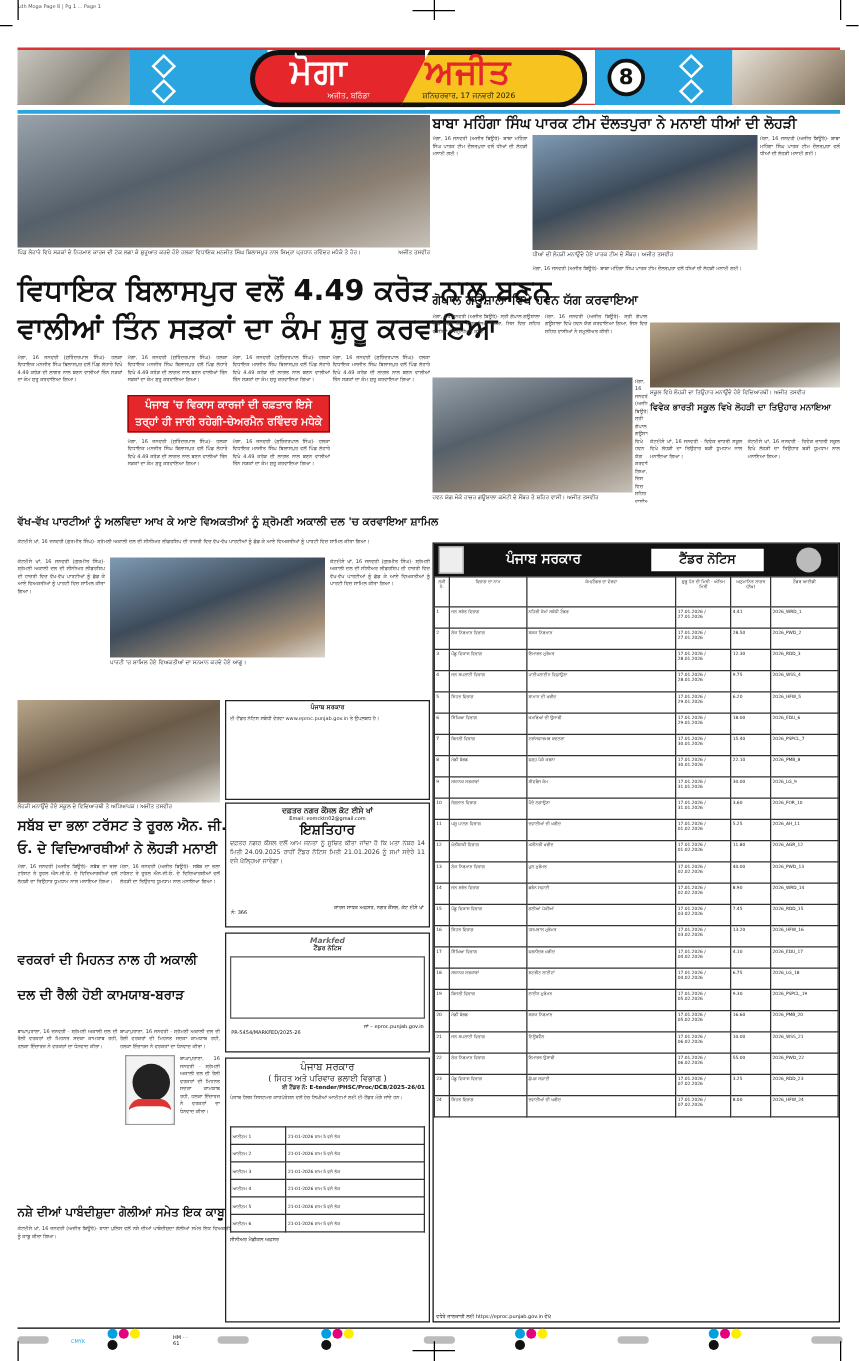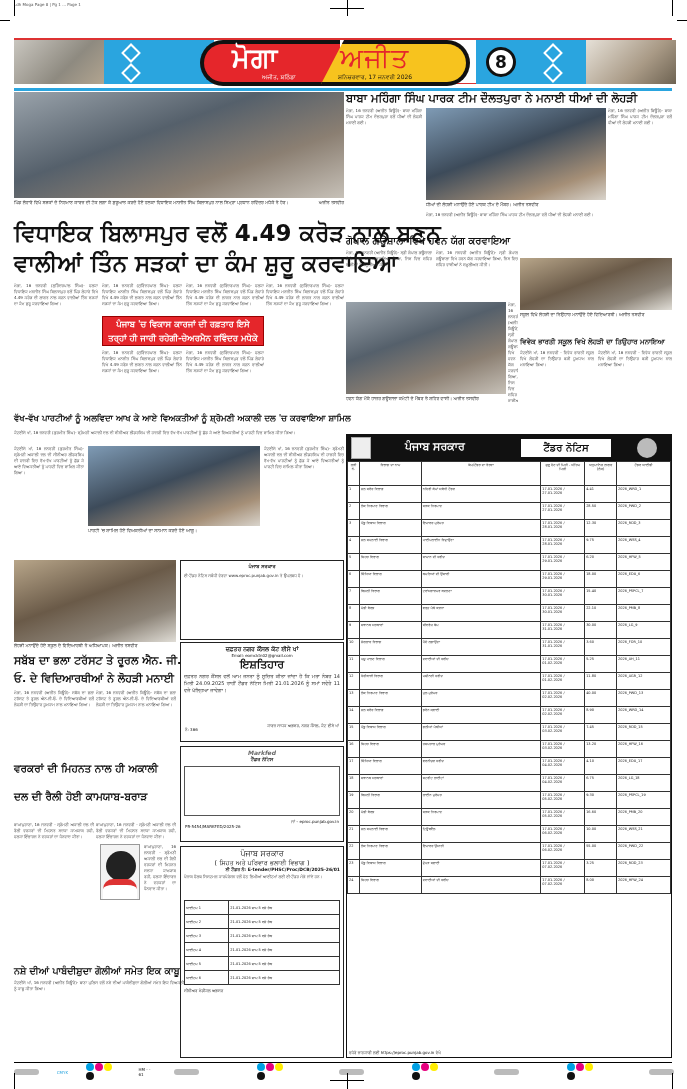--- a/index.html
+++ b/index.html
@@ -8,21 +8,21 @@
   .slug{left:14px;top:2px;font-size:4px;color:#555}
   .crop{background:#000}
   .hdr{left:14px;top:38px;width:658px;height:46px;border-top:2px solid #d33;border-bottom:1px solid #d33}
   .hphoto{top:40px;width:90px;height:44px;background:linear-gradient(135deg,#c9c6bf,#8e8a80 60%,#b2a590)}
   .stripe{top:40px;height:44px;background:#2aa5df}
   .diamond{width:14px;height:14px;border:2px solid #fff;transform:rotate(45deg)}
   .mast{left:200px;top:40px;width:280px;height:46px}
   .mast-red{left:0;top:0;width:140px;height:46px;background:#e5262b;border-radius:24px 0 0 24px;border:4px solid #111;border-right:none}
   .mast-yel{left:120px;top:0;width:150px;height:46px;background:#f7c31e;border-radius:0 24px 24px 0;border:4px solid #111;border-left:none;clip-path:polygon(16% 0,100% 0,100% 100%,0 100%)}
   .mast-title1{left:32px;top:2px;font-size:27px;font-weight:bold;color:#fff;letter-spacing:1px}
-  .mast-title2{left:140px;top:2px;font-size:27px;font-weight:normal;color:#e5262b;letter-spacing:1px}
+  .mast-title2{left:140px;top:2px;font-size:27px;font-weight:bold;color:#e5262b;letter-spacing:1px}
   .mast-sub1{left:62px;top:33px;font-size:6px;color:#fff}
   .mast-sub2{left:138px;top:33px;font-size:6px;color:#111}
   .pageno{left:486px;top:47px;width:30px;height:30px;border-radius:50%;background:#fff;border:3px solid #111;font-size:17px;font-weight:bold;text-align:center;line-height:24px}
   .rule-blue{left:14px;top:88px;width:658px;height:3px;background:#2aa5df}
   .photo{background:linear-gradient(160deg,#9aa3ab,#55606b 40%,#8b7f72 70%,#c7c1b8)}
   .photo2{background:linear-gradient(160deg,#7f9bb5,#3d4b5a 45%,#a58f77 80%,#d9d4cc)}
   .photo3{background:linear-gradient(160deg,#b8a68a,#6a5a48 45%,#8c8377 75%,#e0ddd6)}
   .cap{font-size:4.5px;line-height:6px;color:#222}
   .head-xl{font-size:23px;line-height:30px;font-weight:bold;text-align:center;color:#111;white-space:nowrap}
   .head-m{font-size:13px;line-height:17px;font-weight:bold;color:#111;white-space:nowrap}
@@ -185,21 +185,21 @@
 
 <div class="abs head-m" style="left:346px;top:232px;width:180px;font-size:10px">ਗੋਪਾਲ ਗਊਸ਼ਾਲਾ ਵਿਖੇ ਹਵਨ ਯੱਗ ਕਰਵਾਇਆ</div>
 <div class="abs txt" style="left:346px;top:250px;width:86px;height:50px">ਮੋਗਾ, 16 ਜਨਵਰੀ (ਅਜੀਤ ਬਿਊਰੋ)- ਸ੍ਰੀ ਗੋਪਾਲ ਗਊਸ਼ਾਲਾ ਵਿਖੇ ਹਵਨ ਯੱਗ ਕਰਵਾਇਆ ਗਿਆ, ਜਿਸ ਵਿਚ ਸ਼ਹਿਰ ਵਾਸੀਆਂ ਨੇ ਸ਼ਮੂਲੀਅਤ ਕੀਤੀ।</div>
 <div class="abs txt" style="left:436px;top:250px;width:82px;height:50px">ਮੋਗਾ, 16 ਜਨਵਰੀ (ਅਜੀਤ ਬਿਊਰੋ)- ਸ੍ਰੀ ਗੋਪਾਲ ਗਊਸ਼ਾਲਾ ਵਿਖੇ ਹਵਨ ਯੱਗ ਕਰਵਾਇਆ ਗਿਆ, ਜਿਸ ਵਿਚ ਸ਼ਹਿਰ ਵਾਸੀਆਂ ਨੇ ਸ਼ਮੂਲੀਅਤ ਕੀਤੀ।</div>
 <div class="abs photo" style="left:346px;top:302px;width:160px;height:92px"></div>
 <div class="abs cap" style="left:346px;top:396px;width:160px">ਹਵਨ ਯੱਗ ਮੌਕੇ ਹਾਜ਼ਰ ਗਊਸ਼ਾਲਾ ਕਮੇਟੀ ਦੇ ਮੈਂਬਰ ਤੇ ਸ਼ਹਿਰ ਵਾਸੀ। ਅਜੀਤ ਤਸਵੀਰ</div>
 <div class="abs txt" style="left:508px;top:302px;width:10px;height:100px">ਮੋਗਾ, 16 ਜਨਵਰੀ (ਅਜੀਤ ਬਿਊਰੋ)- ਸ੍ਰੀ ਗੋਪਾਲ ਗਊਸ਼ਾਲਾ ਵਿਖੇ ਹਵਨ ਯੱਗ ਕਰਵਾਇਆ ਗਿਆ, ਜਿਸ ਵਿਚ ਸ਼ਹਿਰ ਵਾਸੀਆਂ ਨੇ ਸ਼ਮੂਲੀਅਤ ਕੀਤੀ।</div>
 
 <div class="abs photo3" style="left:520px;top:258px;width:152px;height:52px"></div>
 <div class="abs cap" style="left:520px;top:312px;width:152px">ਸਕੂਲ ਵਿਖੇ ਲੋਹੜੀ ਦਾ ਤਿਉਹਾਰ ਮਨਾਉਂਦੇ ਹੋਏ ਵਿਦਿਆਰਥੀ। ਅਜੀਤ ਤਸਵੀਰ</div>
-<div class="abs head-s" style="left:520px;top:336px;width:152px;font-size:7px">ਵਿਵੇਕ ਭਾਰਤੀ ਸਕੂਲ ਵਿਖੇ ਲੋਹੜੀ ਦਾ ਤਿਉਹਾਰ ਮਨਾਇਆ</div>
+<div class="abs head-s" style="left:520px;top:320px;width:152px;font-size:7px">ਵਿਵੇਕ ਭਾਰਤੀ ਸਕੂਲ ਵਿਖੇ ਲੋਹੜੀ ਦਾ ਤਿਉਹਾਰ ਮਨਾਇਆ</div>
 <div class="abs txt" style="left:520px;top:350px;width:74px;height:54px">ਕੋਟਈਸੇ ਖਾਂ, 16 ਜਨਵਰੀ - ਵਿਵੇਕ ਭਾਰਤੀ ਸਕੂਲ ਵਿਖੇ ਲੋਹੜੀ ਦਾ ਤਿਉਹਾਰ ਬੜੀ ਧੂਮਧਾਮ ਨਾਲ ਮਨਾਇਆ ਗਿਆ।</div>
 <div class="abs txt" style="left:598px;top:350px;width:74px;height:54px">ਕੋਟਈਸੇ ਖਾਂ, 16 ਜਨਵਰੀ - ਵਿਵੇਕ ਭਾਰਤੀ ਸਕੂਲ ਵਿਖੇ ਲੋਹੜੀ ਦਾ ਤਿਉਹਾਰ ਬੜੀ ਧੂਮਧਾਮ ਨਾਲ ਮਨਾਇਆ ਗਿਆ।</div>
 
 <div class="abs" style="left:346px;top:434px;width:326px;height:624px;border:1px solid #111">
   <div class="tender-hdr" style="height:26px;position:relative">
     <div class="abs" style="left:4px;top:2px;width:20px;height:22px;background:#eee;border:1px solid #aaa"></div>
     <div class="abs" style="left:58px;top:5px;font-size:11px;font-weight:bold;color:#fff">ਪੰਜਾਬ ਸਰਕਾਰ</div>
     <div class="abs" style="left:174px;top:4px;width:90px;height:18px;background:#fff;color:#111;font-size:10px;font-weight:bold;text-align:center;line-height:18px">ਟੈਂਡਰ ਨੋਟਿਸ</div>
     <div class="abs" style="left:290px;top:3px;width:20px;height:20px;border-radius:50%;background:#bbb"></div>
   </div>

